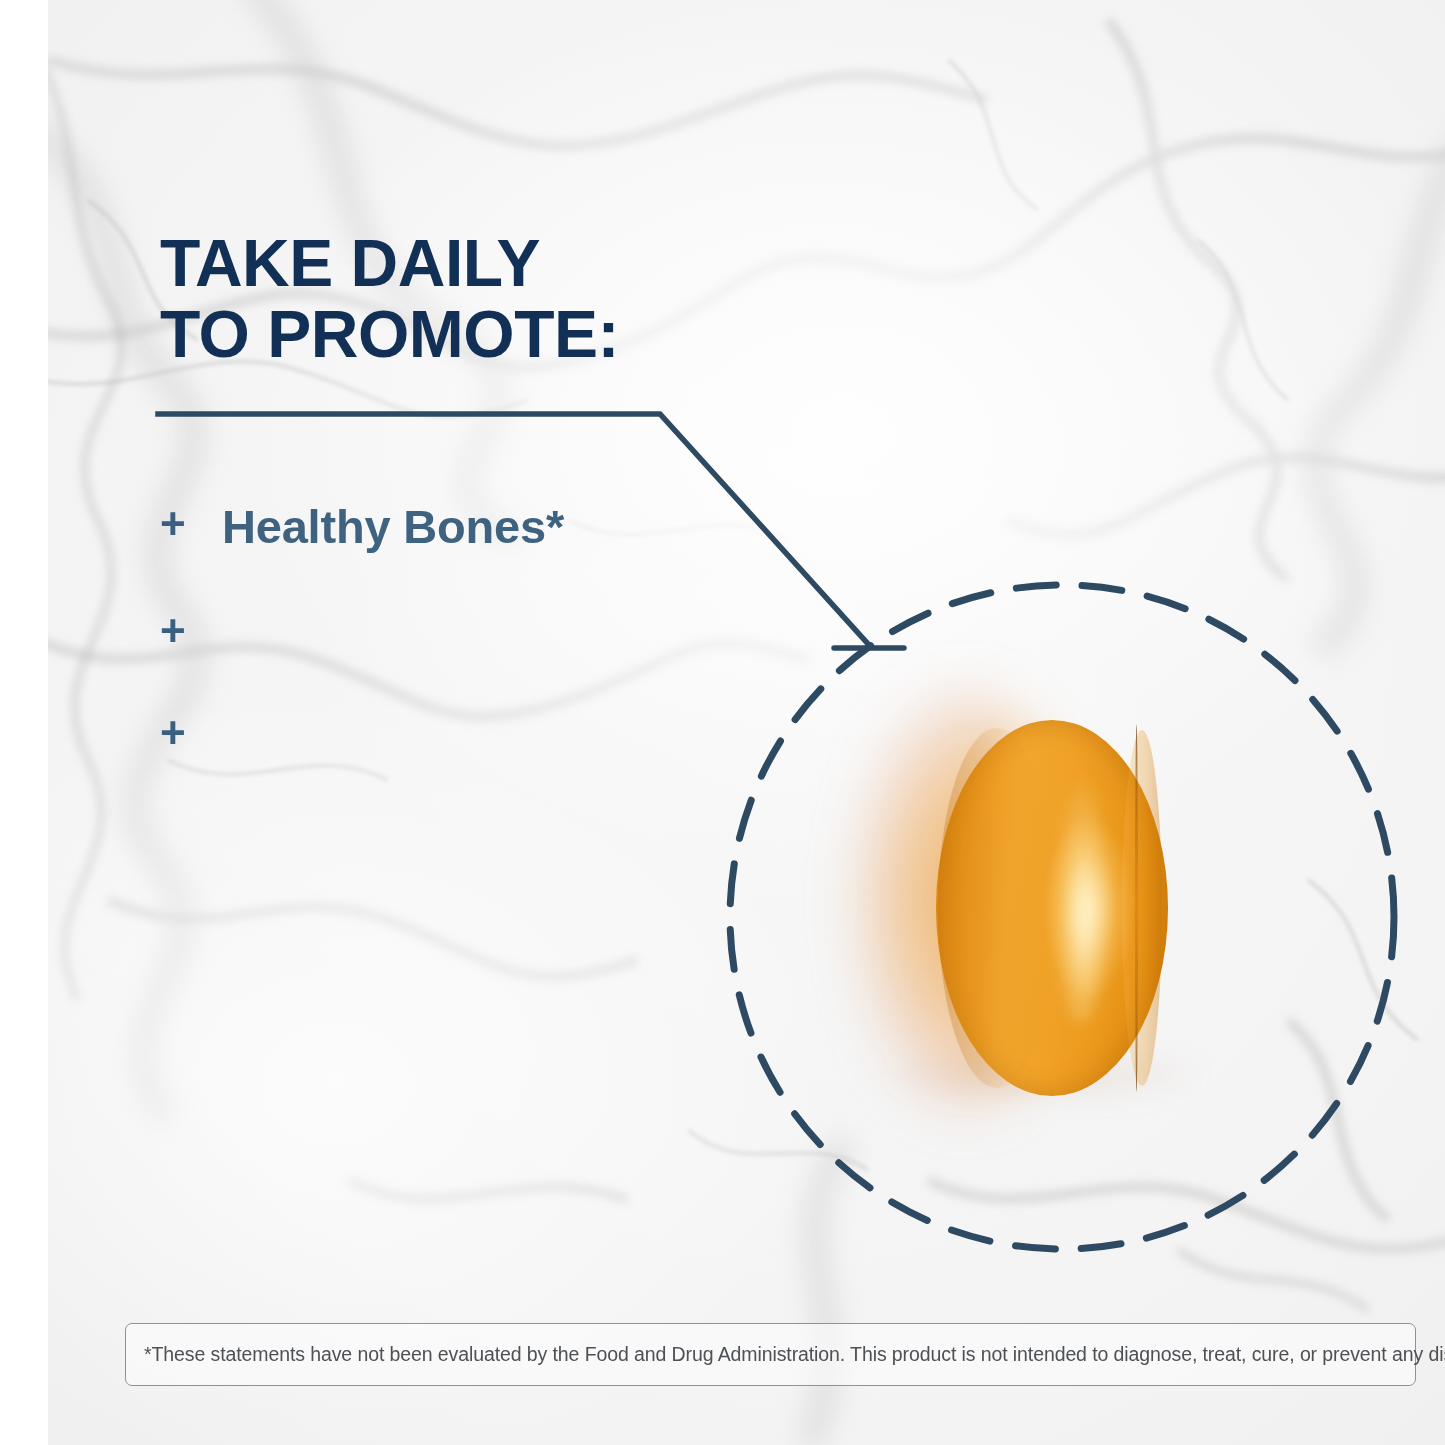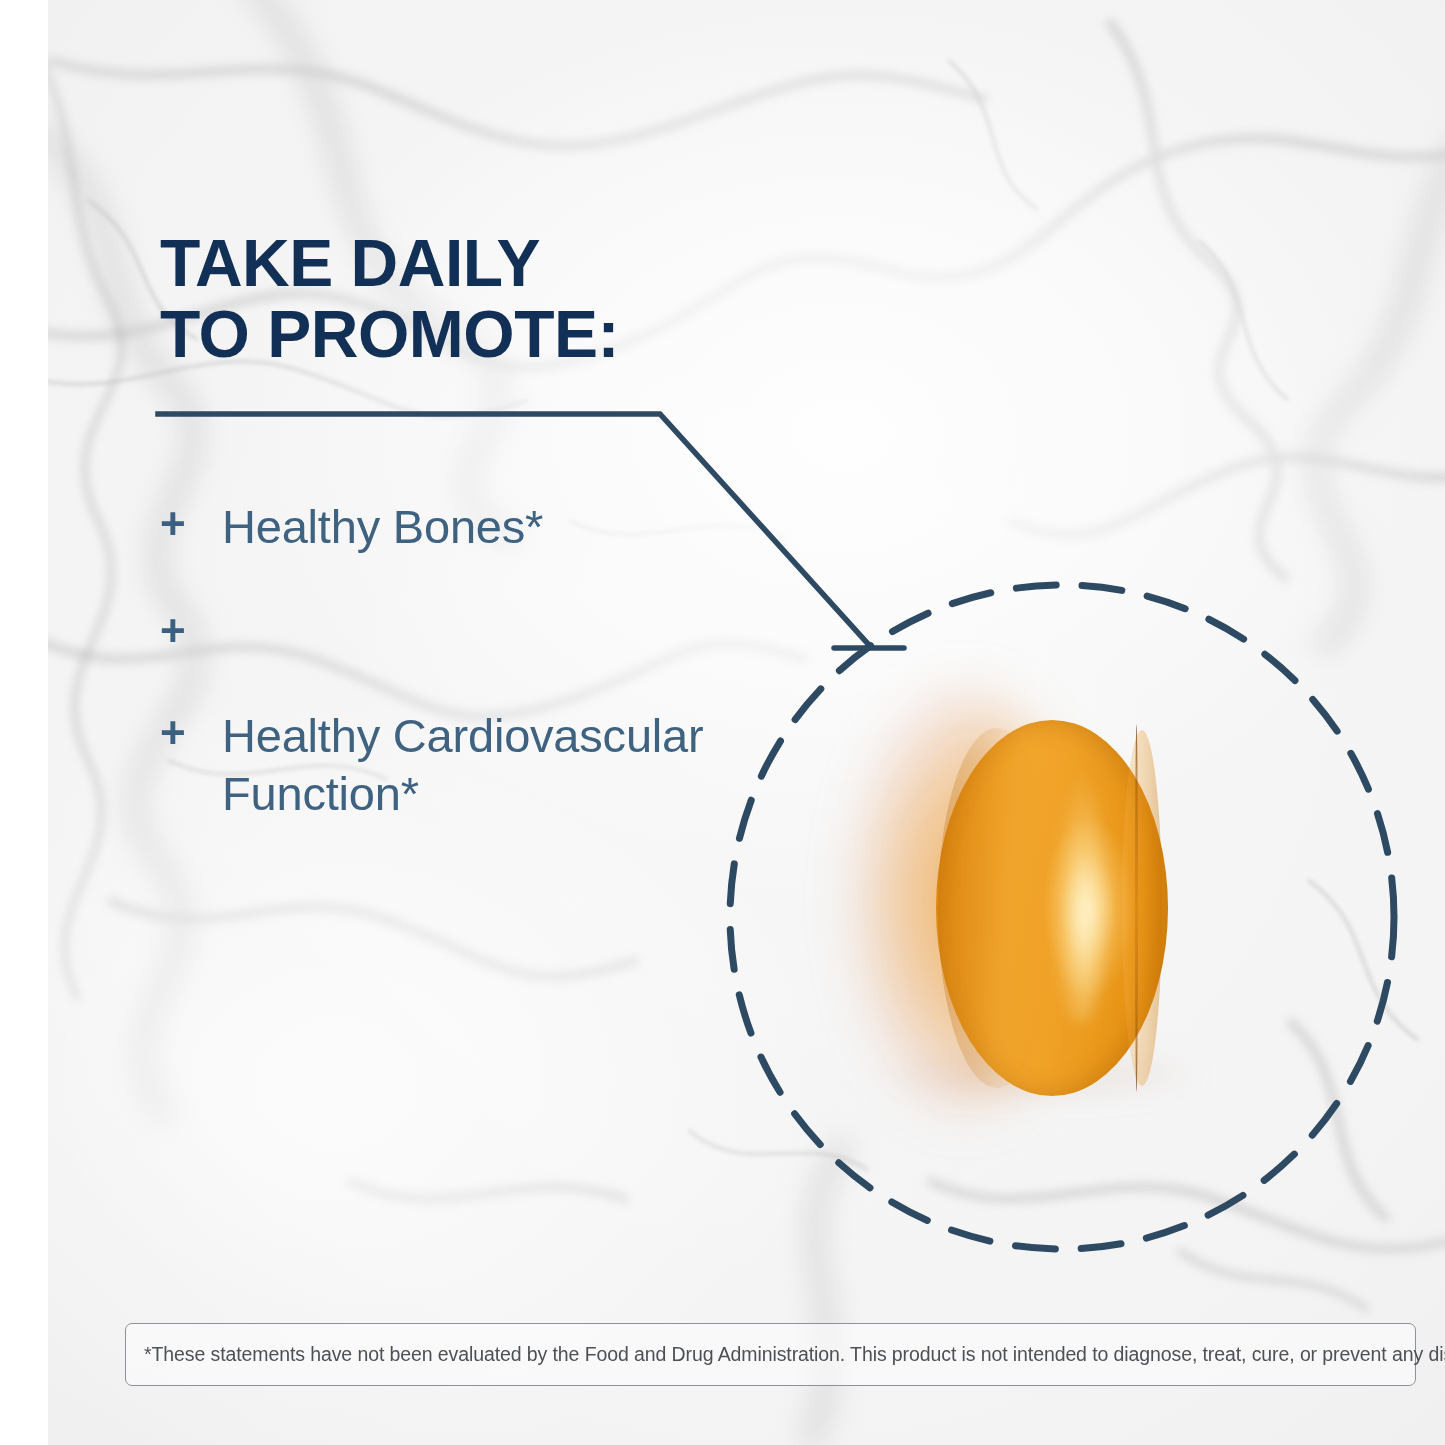--- a/index.html
+++ b/index.html
@@ -83,21 +83,21 @@
     flex: 0 0 62px;
     color: #3b5f80;
     font-size: 44px;
     font-weight: 700;
     line-height: 1.18;
   }
   .benefit-text {
     color: #3f6280;
     font-size: 47px;
     line-height: 1.22;
-    font-weight: 400;
+    font-weight: 700;
     letter-spacing: -0.2px;
   }
 
   
   .product-zone {
     position: absolute;
     left: 660px;
     top: 560px;
     width: 720px;
     height: 720px;
@@ -272,21 +272,20 @@
   <div class="benefits">
     <div class="benefit-row">
       <div class="benefit-marker">+</div>
       <div class="benefit-text">Healthy Bones*</div>
     </div>
     <div class="benefit-row">
       <div class="benefit-marker">+</div>
     </div>
     <div class="benefit-row">
       <div class="benefit-marker">+</div>
-      <div class="benefit-text">Healthy Cardiovascular Function*</div>
     </div>
   </div>
 
   <div class="product-zone">
     <div class="capsule-contact-shadow"></div>
     <div class="capsule-blur"></div>
     <div class="capsule">
       <div class="capsule-lobe-shadow"></div>
       <div class="capsule-rim"></div>
       <div class="capsule-gloss"></div>

